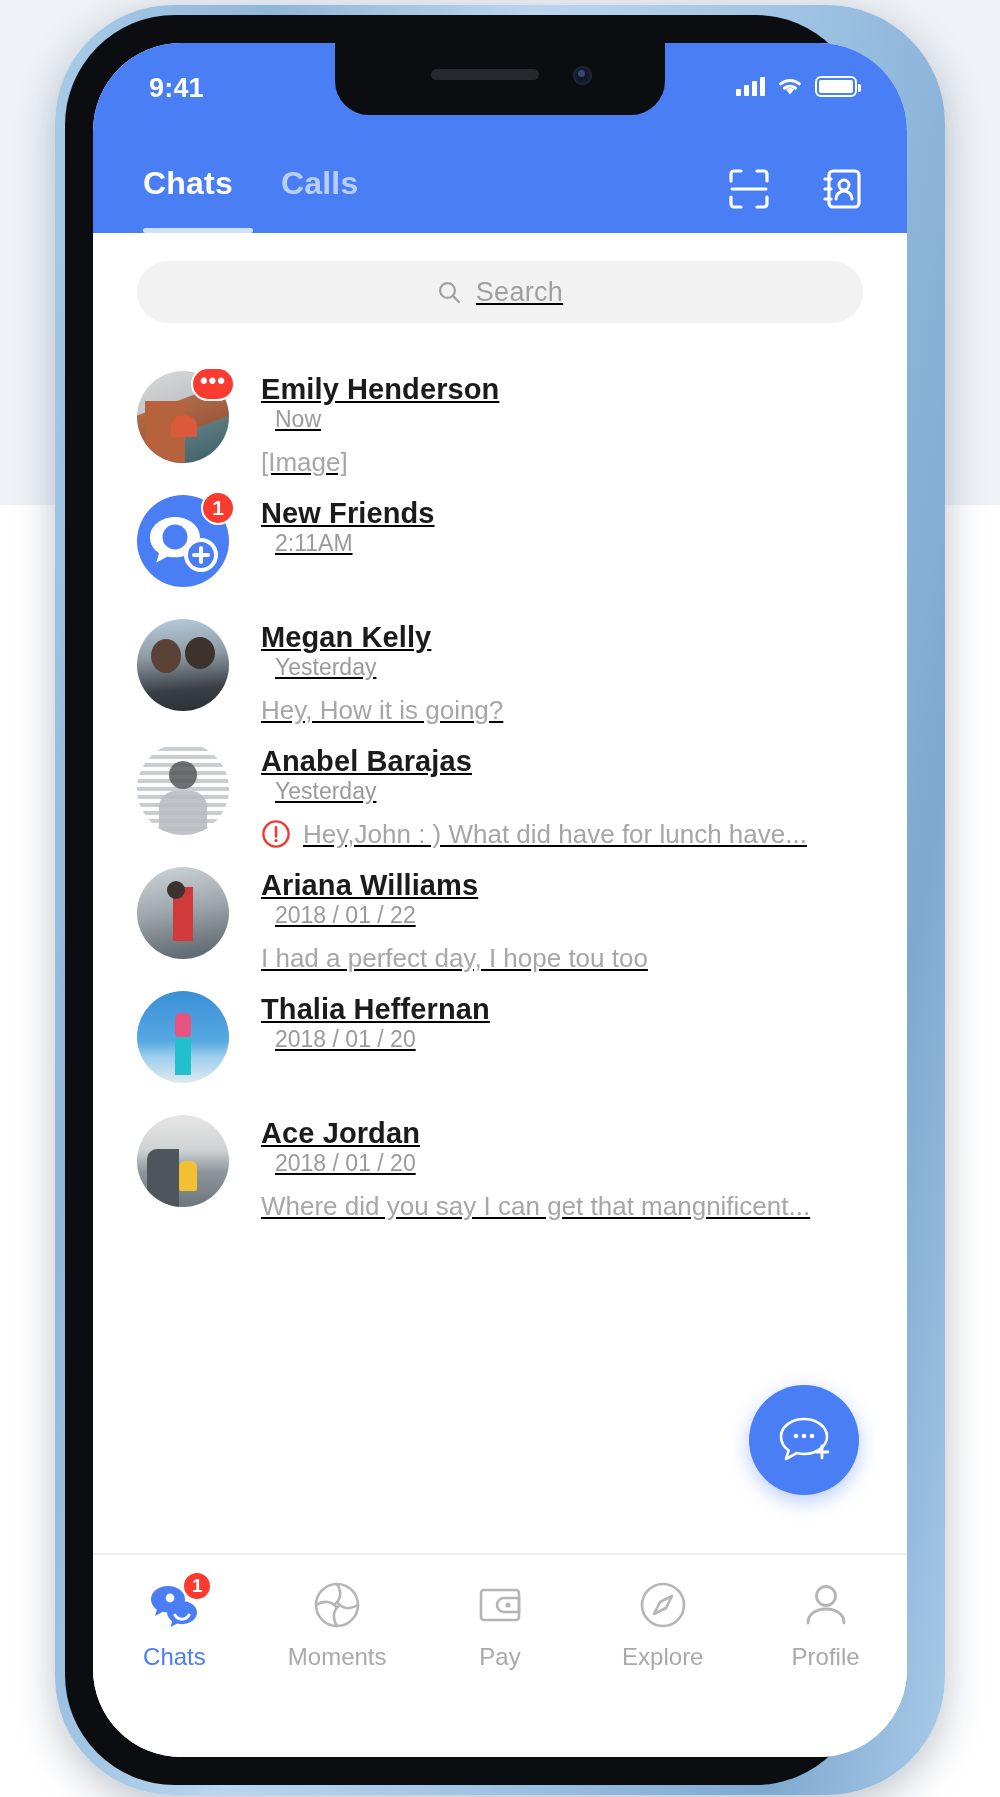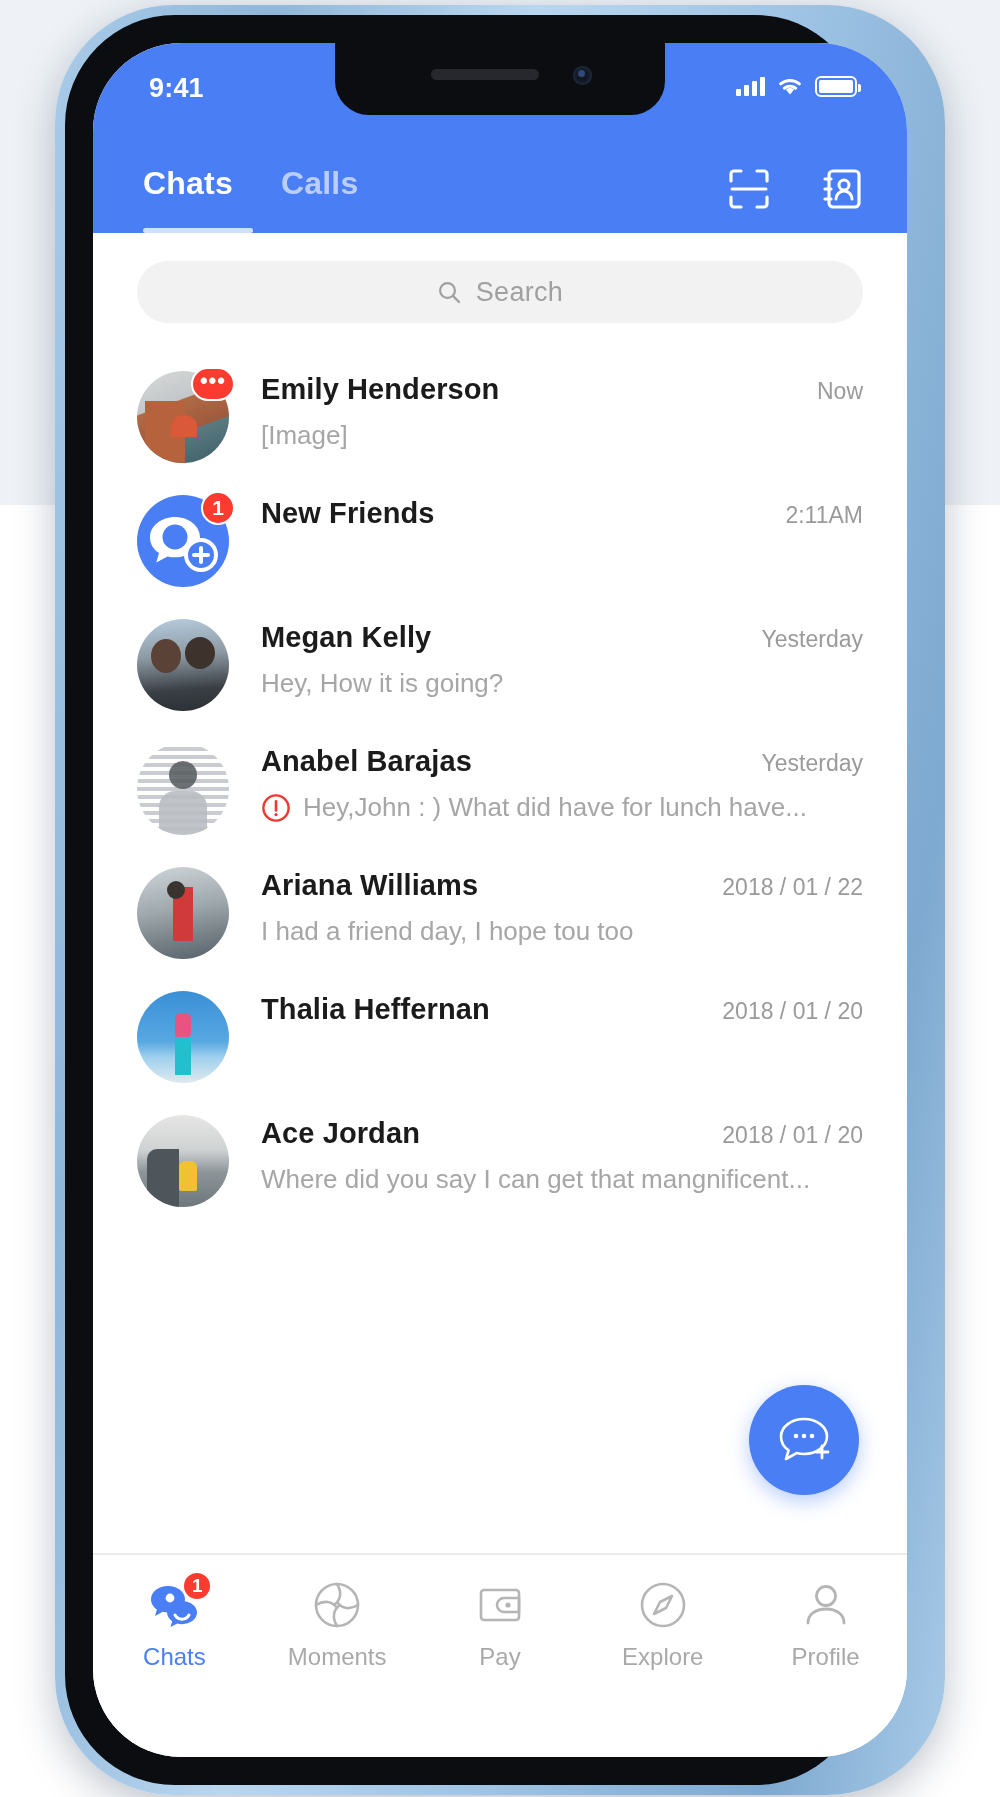--- a/index.html
+++ b/index.html
@@ -121,21 +121,21 @@
     background: #cfe0ff; border-radius: 3px;
   }
   .nav-icons {
     position: absolute; right: 42px; top: 16px; display: flex; gap: 50px; align-items: center;
   }
   .nav-icon { width: 44px; height: 44px; cursor: pointer; }
 
   
   .content {
     position: absolute; left: 0; top: 190px; width: 814px; height: 1320px;
-    background: #fff; overflow: hidden;
+    background: #fff; overflow: hidden; text-decoration: underline;
   }
   .search-wrap { padding: 28px 44px 10px 44px; }
   .search-box {
     height: 62px; background: #f2f2f2; border-radius: 31px;
     display: flex; align-items: center; justify-content: center; gap: 14px;
   }
   .search-icon { width: 25px; height: 25px; }
   .search-ph { color: #a0a0a0; font-size: 27px; letter-spacing: .3px; }
 
   .chat-list { padding: 22px 0 0 0; }
@@ -152,27 +152,27 @@
   .badge {
     position: absolute; right: -6px; top: -4px;
     min-width: 34px; height: 34px; border-radius: 17px;
     background: #fb3b30; color: #fff; font-size: 21px; font-weight: 700;
     display: flex; align-items: center; justify-content: center;
     padding: 0 7px; border: 2.5px solid #fff; z-index: 3;
   }
   .badge.dots { font-size: 22px; letter-spacing: 1px; padding-bottom: 6px; }
 
   .chat-main { flex: 1; padding-left: 32px; padding-top: 6px; min-width: 0; }
-  .chat-top { display: flex; align-items: baseline; justify-content: space-between; }
+  .chat-top { display: flex; align-items: baseline; justify-content: space-between; flex-direction: column; }
   .chat-name { font-size: 29px; font-weight: 700; color: #1b1b1b; letter-spacing: .1px; }
   .chat-time { font-size: 23px; color: #9a9a9a; white-space: nowrap; padding-left: 14px; }
   .chat-prev {
     margin-top: 14px; font-size: 26px; color: #a6a6a6;
     white-space: nowrap; overflow: hidden; text-overflow: ellipsis;
-    display: flex; align-items: flex-end; gap: 12px;
+    display: flex; align-items: flex-start; gap: 12px;
   }
   .chat-prev.indent { padding-left: 28px; }
   .warn-icon { flex: 0 0 auto; width: 30px; height: 30px; }
 
   
   .av-emily { background: linear-gradient(160deg,#d7d9da 0%, #c4c7c9 35%, #b06a46 36%, #9e5a3c 62%, #5a7a80 63%, #3e5e66 100%); }
   .av-emily::before{ content:""; position:absolute; left:8px; top:30px; width:40px; height:62px; background:#b5623d; }
   .av-emily::after{ content:""; position:absolute; left:34px; top:44px; width:26px; height:22px; background:#d9593a; border-radius:50% 50% 0 0;}
   .av-megan { background: linear-gradient(175deg,#b7cde0 0%, #8d9aa3 40%, #3a3f45 75%, #2b2f33 100%); }
   .av-megan::before{ content:""; position:absolute; left:14px; top:20px; width:30px; height:34px; background:#5a4236; border-radius:50%;}
@@ -370,21 +370,21 @@
       <div class="avatar av-ariana"></div>
 
     </div>
     <div class="chat-main">
       <div class="chat-top">
         <span class="chat-name">Ariana Williams</span>
         <span class="chat-time">2018 / 01 / 22</span>
       </div>
       <div class="chat-prev ">
 
-        <span>I had a friend day, I hope tou too</span>
+        <span>I had a perfect day, I hope tou too</span>
       </div>
     </div>
               </div>
               <div class="chat-row">
     <div class="avatar-wrap">
       <div class="avatar av-thalia"></div>
 
     </div>
     <div class="chat-main">
       <div class="chat-top">

